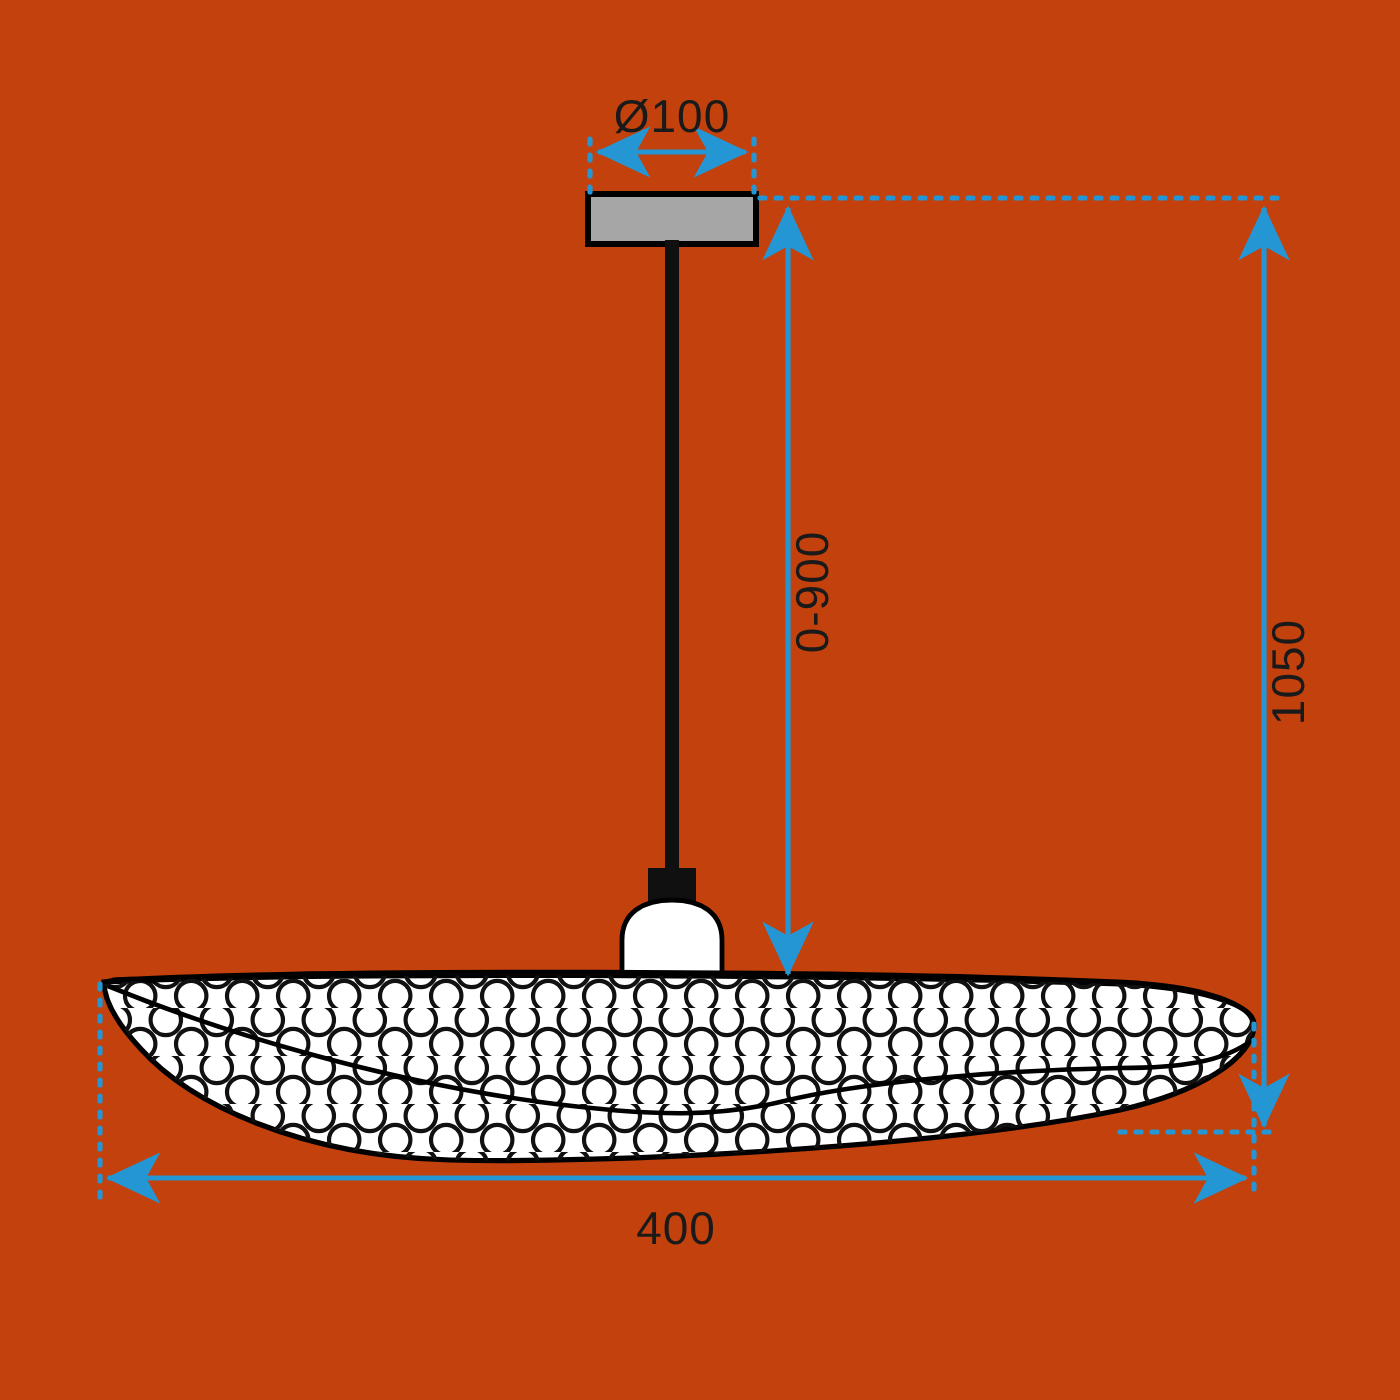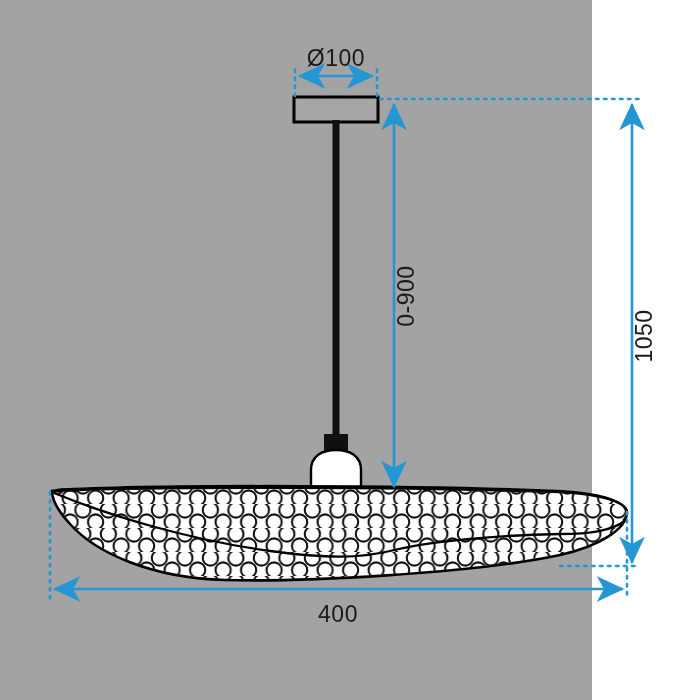--- a/index.html
+++ b/index.html
@@ -8,23 +8,23 @@
     background: #ffffff;
   }
   body {
     width: 700px;
     height: 700px;
     font-family: "Liberation Sans", sans-serif;
     overflow: hidden;
   }
   #drawing-root {
     position: relative;
-    width: 592px;
+    width: 700px;
     height: 700px;
-    background: #a3a3a3;
+    background: #c2410c;
   }
   svg.canvas {
     position: absolute;
     left: 0;
     top: 0;
     width: 700px;
     height: 700px;
     display: block;
   }
   .dim-text {

